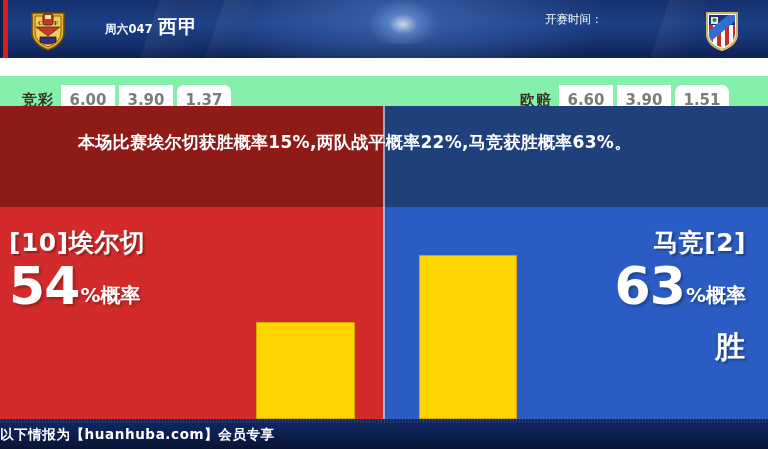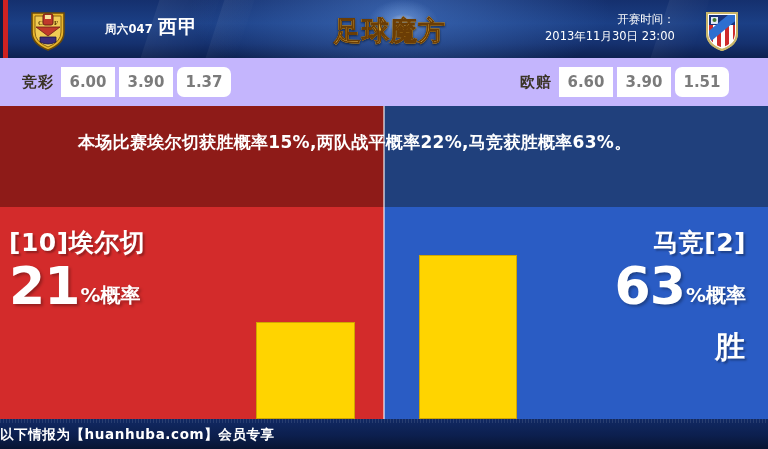--- a/index.html
+++ b/index.html
@@ -34,21 +34,21 @@
      background:linear-gradient(180deg,#fff6c8 0%,#ffd24a 38%,#e8a415 62%,#fff0b0 100%);
      -webkit-background-clip:text;background-clip:text;color:transparent;
      -webkit-text-stroke:0.7px #6b3d05;
      filter:drop-shadow(0 1px 1px rgba(0,0,0,.55));}
   .logo-glow{position:absolute;left:46px;top:-4px;width:70px;height:44px;
      background:radial-gradient(ellipse at 50% 55%,rgba(255,255,255,.75) 0%,rgba(160,200,255,.30) 30%,rgba(60,110,200,0) 72%);}
 
   .kickoff{position:absolute;left:545px;top:11px;color:#fff;font-size:11.5px;line-height:17px;text-align:right;}
 
   
-  .odds{position:absolute;left:0;top:58px;width:768px;height:48px;background:#c4b5fd;}
+  .odds{position:absolute;left:0;top:76px;width:768px;height:48px;background:#86efac;}
   .odds-inner{position:absolute;left:0;top:3px;width:768px;height:42px;}
   .odds-group{position:absolute;top:0;height:42px;display:flex;align-items:center;}
   .odds-title{font-size:15px;font-weight:bold;color:#3a3325;margin-right:7px;letter-spacing:1px;}
   .odds-cell{background:#ffffff;color:#7b7b7b;font-size:15px;font-weight:bold;
              width:54px;height:30px;line-height:30px;text-align:center;margin-right:4px;}
   .odds-cell.wide{width:60px;font-size:14px;}
   .odds-cell:last-child{margin-right:0;border-radius:7px;}
   .g1{left:22px;} .g2{left:252px;} .g3{left:520px;}
 
   
@@ -118,26 +118,24 @@
         <path d="M14 29 H30 V34 Q22 38 14 34 Z" fill="#3b2d7a" stroke="#1d1440" stroke-width=".8"></path>
       </svg>
     </div>
 
     <div class="match-label">
       <span class="match-round">周六047</span><span class="match-league">西甲</span>
     </div>
 
     <div class="logo-wrap">
       <div class="logo-glow"></div>
-      <div class="logo-text">足球魔方</div>
     </div>
 
     <div class="kickoff">
       <div>开赛时间：</div>
-      <div>2013年11月30日 23:00</div>
     </div>
 
     <div class="crest crest-r">
       <svg viewBox="0 0 44 44" width="44" height="44">
         <path d="M7 5 H37 V25 Q37 37 22 42 Q7 37 7 25 Z" fill="#ffffff" stroke="#d8c77a" stroke-width="2"></path>
         <clipPath id="atm">
             <path d="M9 7 H35 V25 Q35 35 22 39.5 Q9 35 9 25 Z"></path>
           </clipPath>
         <g clip-path="url(#atm)">
           <rect x="9" y="7" width="26" height="33" fill="#ffffff"></rect>
@@ -191,21 +189,21 @@
     <div class="mid-divider"></div>
 
     <div class="headline">本场比赛埃尔切获胜概率15%,两队战平概率22%,马竞获胜概率63%。</div>
 
     <div class="bar bar-l"></div>
     <div class="bar bar-r"></div>
 
     <div class="team team-l">
       <div class="team-name">[10]埃尔切</div>
       <div class="team-pct">
-        <span class="pct-num">21</span><span class="pct-lbl">%概率</span>
+        <span class="pct-num">54</span><span class="pct-lbl">%概率</span>
       </div>
     </div>
 
     <div class="team team-r">
       <div class="team-name">马竞[2]</div>
       <div class="team-pct">
         <span class="pct-num">63</span><span class="pct-lbl">%概率</span>
       </div>
       <div class="team-verdict">胜</div>
     </div>

